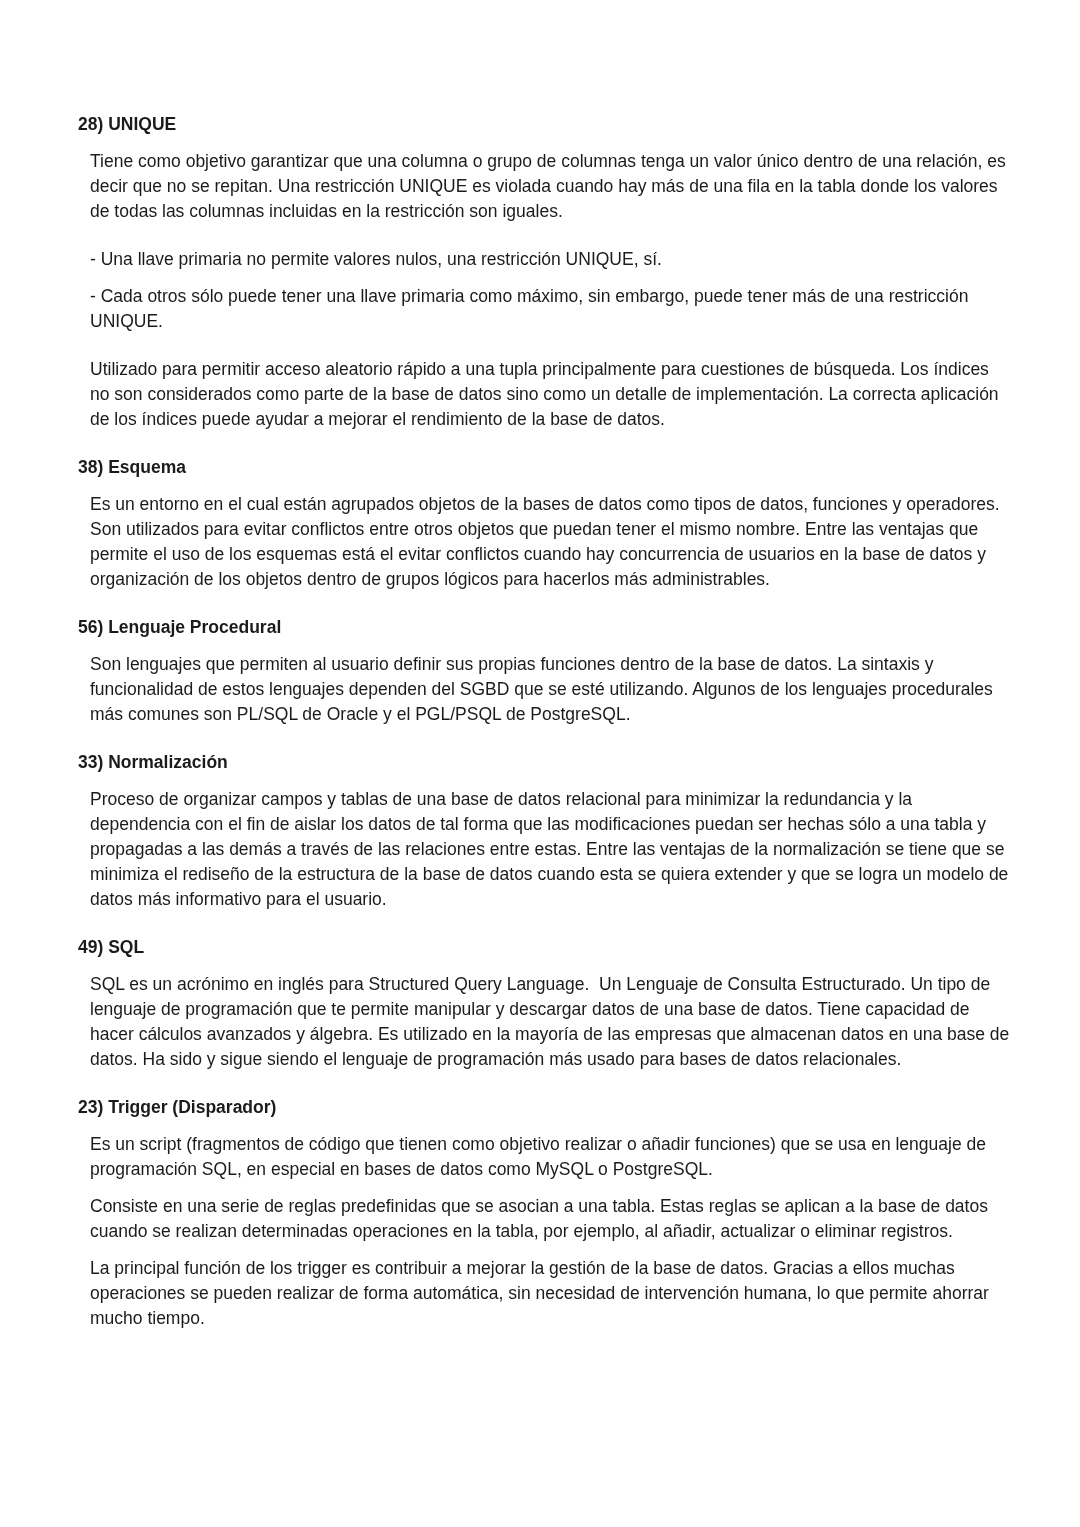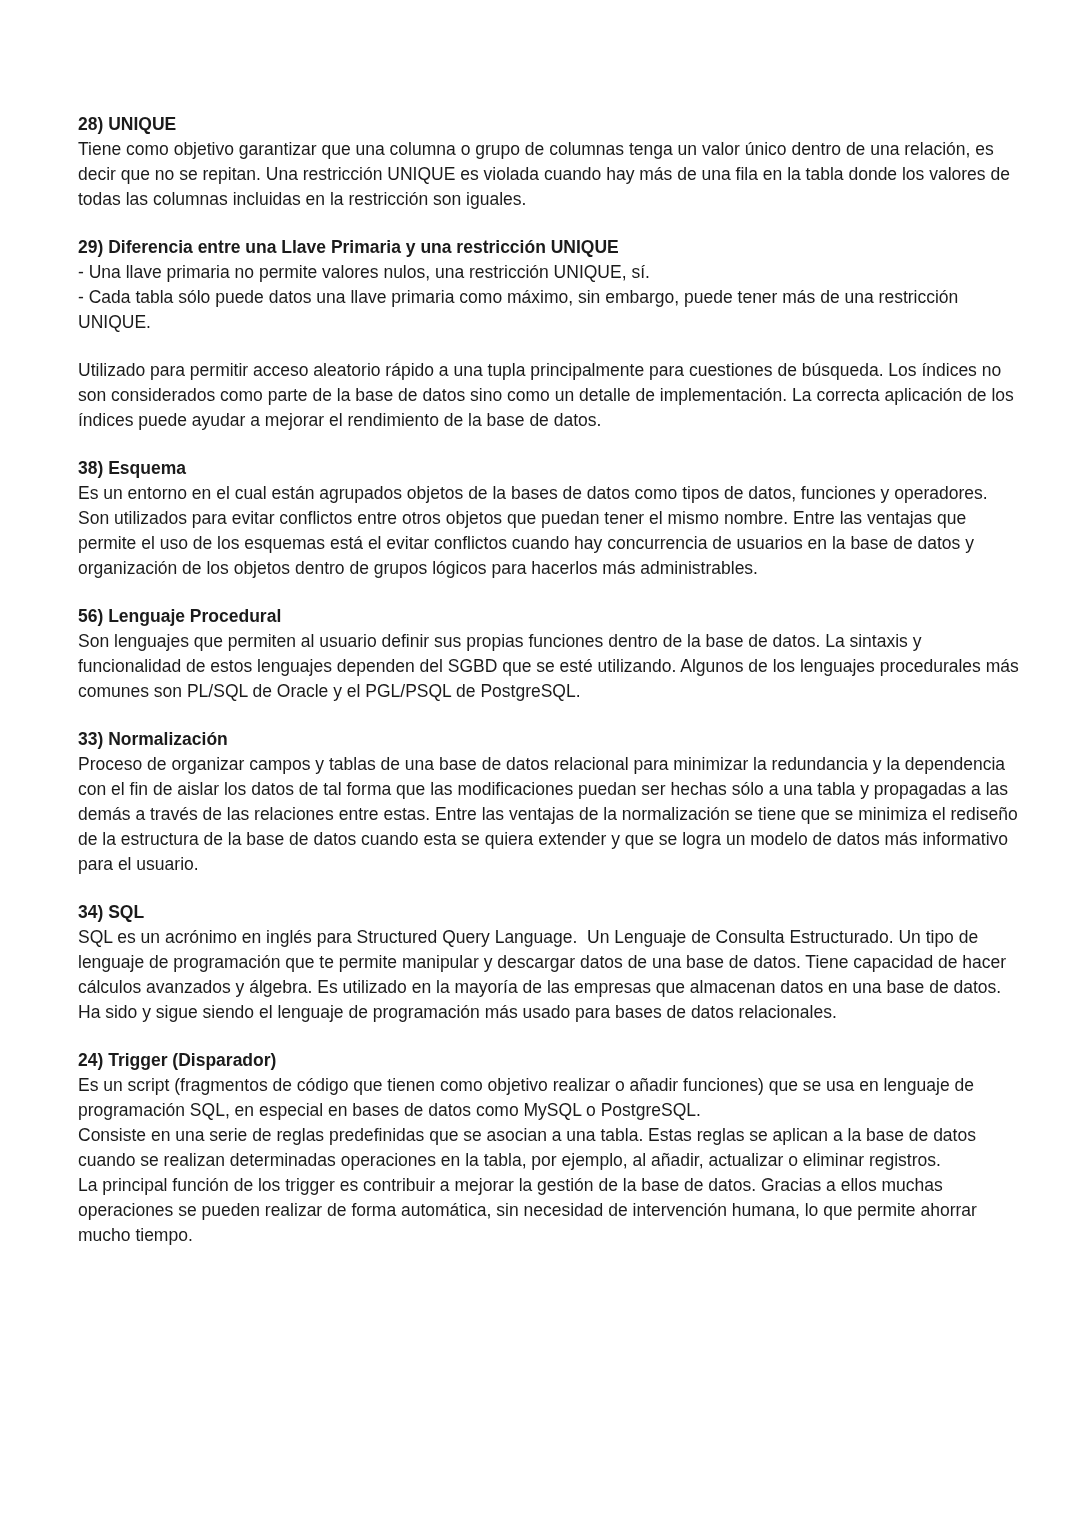--- a/index.html
+++ b/index.html
@@ -35,39 +35,38 @@
     margin-top: 23px;
   }
   .section-heading {
     font-weight: bold;
     margin: 0;
     font-size: 17.5px;
     line-height: 25px;
     white-space: pre-wrap;
   }
   .section-paragraph {
-    margin: 0;
+    margin: 12px;
     white-space: pre-wrap;
   }
 </style>
 </head>
 <body>
 
 <div class="page">
   <div class="content">
 
     <div class="section">
       <h3 class="section-heading">28) UNIQUE</h3>
       <p class="section-paragraph">Tiene como objetivo garantizar que una columna o grupo de columnas tenga un valor único dentro de una relación, es decir que no se repitan. Una restricción UNIQUE es violada cuando hay más de una fila en la tabla donde los valores de todas las columnas incluidas en la restricción son iguales.</p>
     </div>
 
     <div class="section">
-      <h3 class="section-heading">29) Diferencia entre una Llave Primaria y una restricción UNIQUE</h3>
       <p class="section-paragraph">- Una llave primaria no permite valores nulos, una restricción UNIQUE, sí.</p>
-      <p class="section-paragraph">- Cada tabla sólo puede datos una llave primaria como máximo, sin embargo, puede tener más de una restricción UNIQUE.</p>
+      <p class="section-paragraph">- Cada otros sólo puede tener una llave primaria como máximo, sin embargo, puede tener más de una restricción UNIQUE.</p>
     </div>
 
     <div class="section">
       <p class="section-paragraph">Utilizado para permitir acceso aleatorio rápido a una tupla principalmente para cuestiones de búsqueda. Los índices no son considerados como parte de la base de datos sino como un detalle de implementación. La correcta aplicación de los índices puede ayudar a mejorar el rendimiento de la base de datos.</p>
     </div>
 
     <div class="section">
       <h3 class="section-heading">38) Esquema</h3>
       <p class="section-paragraph">Es un entorno en el cual están agrupados objetos de la bases de datos como tipos de datos, funciones y operadores. Son utilizados para evitar conflictos entre otros objetos que puedan tener el mismo nombre. Entre las ventajas que permite el uso de los esquemas está el evitar conflictos cuando hay concurrencia de usuarios en la base de datos y organización de los objetos dentro de grupos lógicos para hacerlos más administrables.</p>
     </div>
@@ -76,25 +75,25 @@
       <h3 class="section-heading">56) Lenguaje Procedural</h3>
       <p class="section-paragraph">Son lenguajes que permiten al usuario definir sus propias funciones dentro de la base de datos. La sintaxis y funcionalidad de estos lenguajes dependen del SGBD que se esté utilizando. Algunos de los lenguajes procedurales más comunes son PL/SQL de Oracle y el PGL/PSQL de PostgreSQL.</p>
     </div>
 
     <div class="section">
       <h3 class="section-heading">33) Normalización</h3>
       <p class="section-paragraph">Proceso de organizar campos y tablas de una base de datos relacional para minimizar la redundancia y la dependencia con el fin de aislar los datos de tal forma que las modificaciones puedan ser hechas sólo a una tabla y propagadas a las demás a través de las relaciones entre estas. Entre las ventajas de la normalización se tiene que se minimiza el rediseño de la estructura de la base de datos cuando esta se quiera extender y que se logra un modelo de datos más informativo para el usuario.</p>
     </div>
 
     <div class="section">
-      <h3 class="section-heading">34) SQL</h3>
+      <h3 class="section-heading">49) SQL</h3>
       <p class="section-paragraph">SQL es un acrónimo en inglés para Structured Query Language.  Un Lenguaje de Consulta Estructurado. Un tipo de lenguaje de programación que te permite manipular y descargar datos de una base de datos. Tiene capacidad de hacer cálculos avanzados y álgebra. Es utilizado en la mayoría de las empresas que almacenan datos en una base de datos. Ha sido y sigue siendo el lenguaje de programación más usado para bases de datos relacionales.</p>
     </div>
 
     <div class="section">
-      <h3 class="section-heading">24) Trigger (Disparador)</h3>
+      <h3 class="section-heading">23) Trigger (Disparador)</h3>
       <p class="section-paragraph">Es un script (fragmentos de código que tienen como objetivo realizar o añadir funciones) que se usa en lenguaje de programación SQL, en especial en bases de datos como MySQL o PostgreSQL.</p>
       <p class="section-paragraph">Consiste en una serie de reglas predefinidas que se asocian a una tabla. Estas reglas se aplican a la base de datos cuando se realizan determinadas operaciones en la tabla, por ejemplo, al añadir, actualizar o eliminar registros.</p>
       <p class="section-paragraph">La principal función de los trigger es contribuir a mejorar la gestión de la base de datos. Gracias a ellos muchas operaciones se pueden realizar de forma automática, sin necesidad de intervención humana, lo que permite ahorrar mucho tiempo.</p>
     </div>
 
   </div>
 </div>
 
 </body></html>

